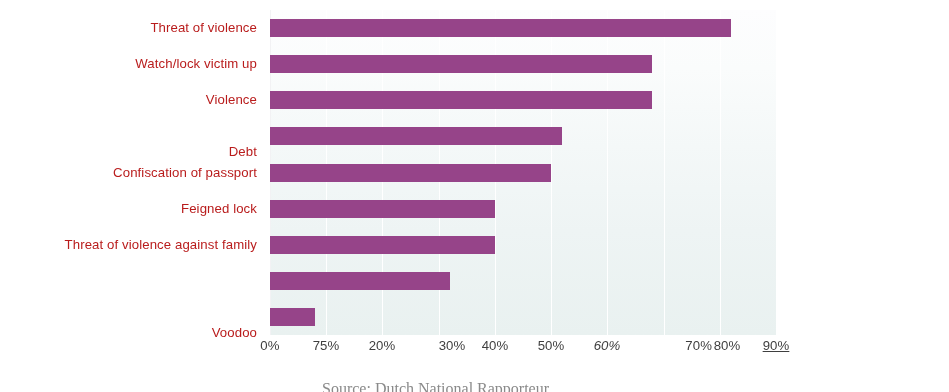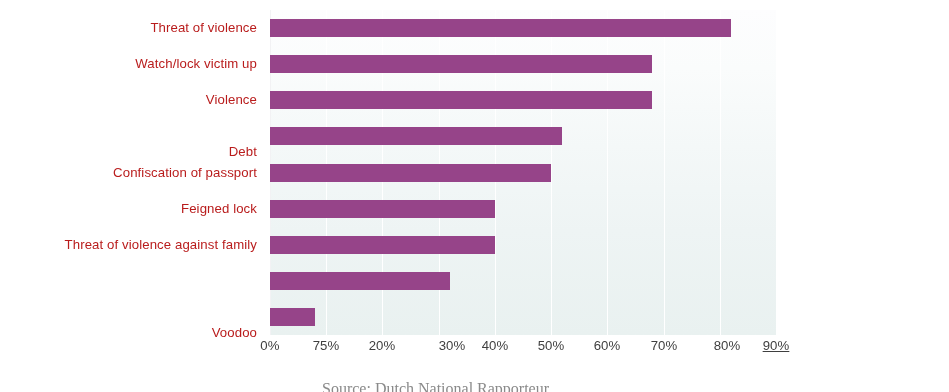--- a/index.html
+++ b/index.html
@@ -157,21 +157,21 @@
       </div>
   </div>
 
   <div id="xticks">
       <div class="xtick" style="left: 0px;">0%</div>
       <div class="xtick" style="left: 56px;">75%</div>
       <div class="xtick" style="left: 112px;">20%</div>
       <div class="xtick" style="left: 182px;">30%</div>
       <div class="xtick" style="left: 225px;">40%</div>
       <div class="xtick" style="left: 281px;">50%</div>
-      <div class="xtick" style="left: 337px;">60%</div>
-      <div class="xtick" style="left: 394px;">70%</div>
+      <div class="xtick" style="left: 337px; font-style: italic;">60%</div>
+      <div class="xtick" style="left: 412px; text-align: right;">70%</div>
       <div class="xtick" style="left: 457px; text-align: center;">80%</div>
       <div class="xtick" style="left: 506px; text-decoration: underline;">90%</div>
     </div>
 
   <div id="source-note">Source: Dutch National Rapporteur</div>
 
 </div>
 
 </body></html>

